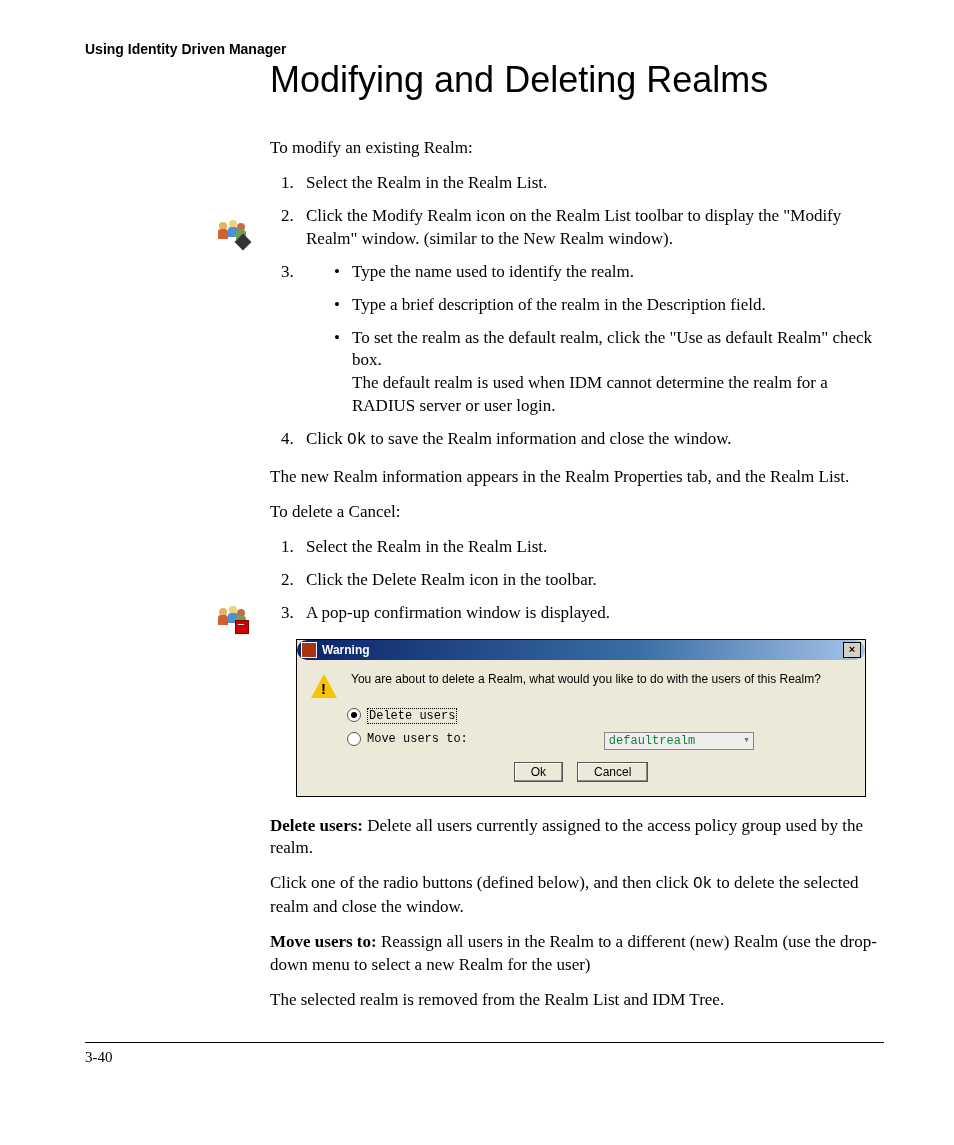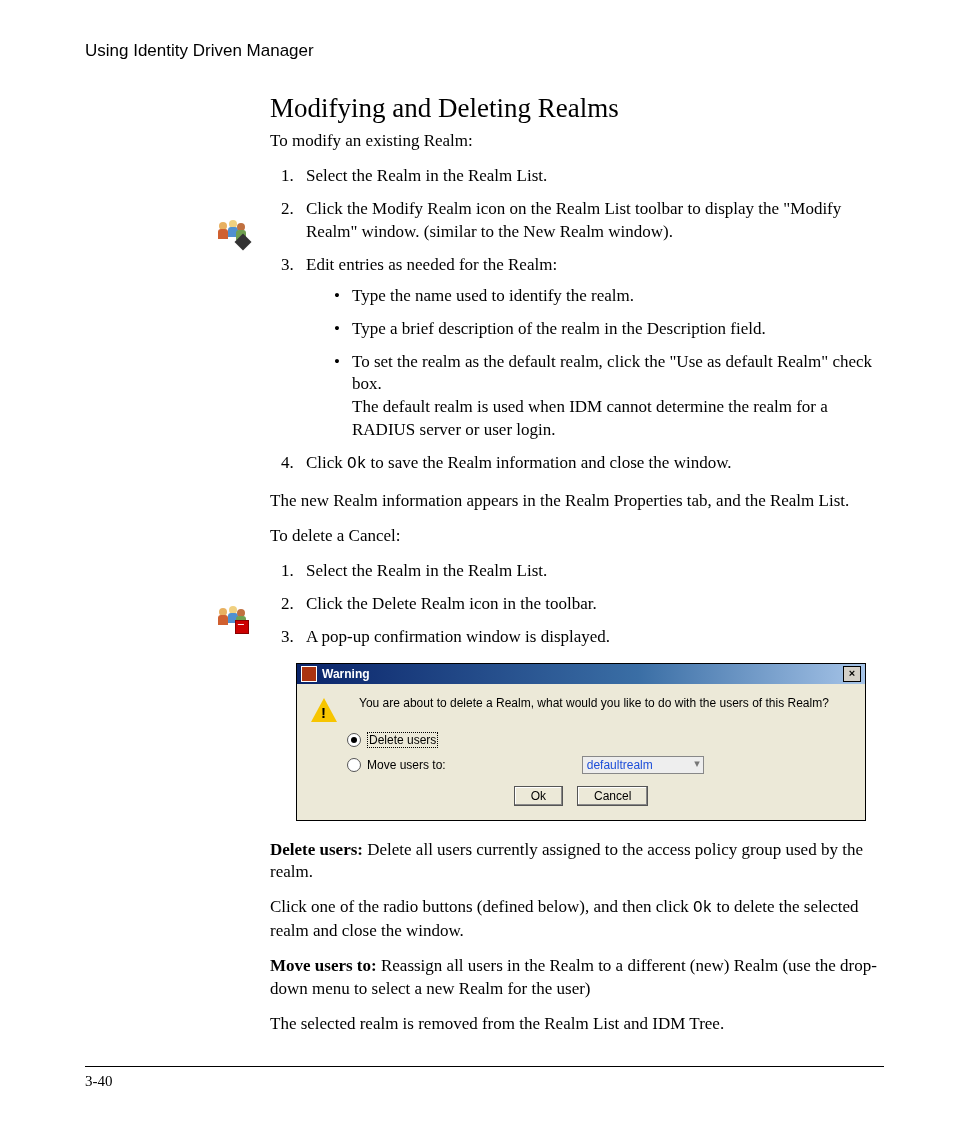--- a/index.html
+++ b/index.html
@@ -11,33 +11,32 @@
     width: 954px;
     height: 1145px;
     position: relative;
   }
   .page {
     padding: 40px 70px 40px 85px;
     box-sizing: border-box;
   }
   .header {
     font-family: Arial, Helvetica, sans-serif;
-    font-weight: normal;
-    font-size: 17px;
+    font-weight: bold;
+    font-size: 14px;
     line-height: 1.35;
-    margin-bottom: 30px;
   }
   .content {
     margin-left: 185px;
   }
   .title {
-    font-family: Liberation Serif, serif;
-    font-size: 27px;
+    font-family: Liberation Sans, sans-serif;
+    font-size: 36px;
     font-weight: normal;
-    margin: 0 0 6px 0;
+    margin: 0 0 36px 0;
   }
   p.body {
     font-size: 17px;
     margin: 0 0 12px 0;
     line-height: 1.35;
   }
   ol.num {
     font-size: 17px;
     margin: 0 0 14px 0;
     padding-left: 28px;
@@ -93,55 +92,56 @@
     background: #ece9d8;
   }
   .dlg-title {
     background: linear-gradient(to right, #0a246a, #3a6ea5 60%, #a6c4e8);
     color: #fff;
     font-weight: bold;
     padding: 2px 4px;
     display: flex;
     align-items: center;
     justify-content: space-between;
+    border-radius: 10px;
   }
   .dlg-title-left { display:flex; align-items:center; gap:5px; }
   .dlg-sys {
     width:14px;height:14px;background:#aa3311;border:1px solid #fff;display:inline-block;
   }
   .dlg-close {
     width:16px;height:14px;background:#d4d0c8;border:1px solid #000;color:#000;
     font-weight:bold;font-size:11px;line-height:12px;text-align:center;
   }
   .dlg-body {
     padding: 12px 14px 4px 14px;
   }
   .dlg-row1 {
-    display:flex; align-items:flex-start; gap:22px; margin-bottom:10px;
+    display:flex; align-items:flex-start; gap:14px; margin-bottom:10px;
   }
   .warn-tri {
     width:0;height:0;border-left:13px solid transparent;border-right:13px solid transparent;
     border-bottom:24px solid #f7c500; position:relative; flex-shrink:0; margin-top:2px;
   }
   .warn-tri::after{
     content:"!"; position:absolute; left:-3px; top:6px; font-weight:bold; color:#000; font-size:15px;
   }
   .dlg-radio-group { margin-left: 36px; }
   .dlg-radio-row {
-    display:flex; align-items:center; gap:6px; margin-bottom:8px;
+    display:flex; align-items:flex-start; gap:6px; margin-bottom:8px;font-family:Liberation Mono, monospace;
   }
   .dlg-radio {
     width:12px;height:12px;border:1px solid #555;border-radius:50%;background:#fff;
     display:inline-flex;align-items:center;justify-content:center;flex-shrink:0;
   }
   .dlg-radio.sel::after{content:"";width:6px;height:6px;background:#000;border-radius:50%;}
   .dlg-select {
     margin-left: 130px;
-    border:1px solid #888; background:#eee; color:#1d4ed8;
-    padding: 1px 6px 1px 4px; width:110px; position:relative; display:inline-block;
+    border:1px solid #888; background:#eee; color:#15803d;
+    padding: 1px 34px 1px 4px; width:110px; position:relative; display:inline-block;
   }
   .dlg-select::after{
     content:"▾"; position:absolute; right:3px; top:0; color:#777; font-size:11px;
   }
   .dlg-btns {
     display:flex; justify-content:center; gap:14px; padding: 4px 0 10px 0;
   }
   .dlg-btn {
     border:1px solid #555; background:#ece9d8; padding:2px 16px; font-size:12px;
     box-shadow: inset -1px -1px #888, inset 1px 1px #fff;
@@ -198,21 +198,20 @@
 
   <div class="content">
     <h2 class="title">Modifying and Deleting Realms</h2>
 
     <p class="body">To modify an existing Realm:</p>
 
     <ol class="num">
       <li>Select the Realm in the Realm List.</li>
       <li>Click the Modify Realm icon on the Realm List toolbar to display the "Modify Realm" window. (similar to the New Realm window).</li>
       <li>
-        <span>Edit entries as needed for the Realm:</span>
         <ul class="bul">
           <li>Type the name used to identify the realm.</li>
           <li>Type a brief description of the realm in the Description field.</li>
           <li>
             <span>To set the realm as the default realm, click the "Use as default Realm" check box.</span><br>
             <span>The default realm is used when IDM cannot determine the realm for a RADIUS server or user login.</span>
           </li>
         </ul>
       </li>
       <li>

